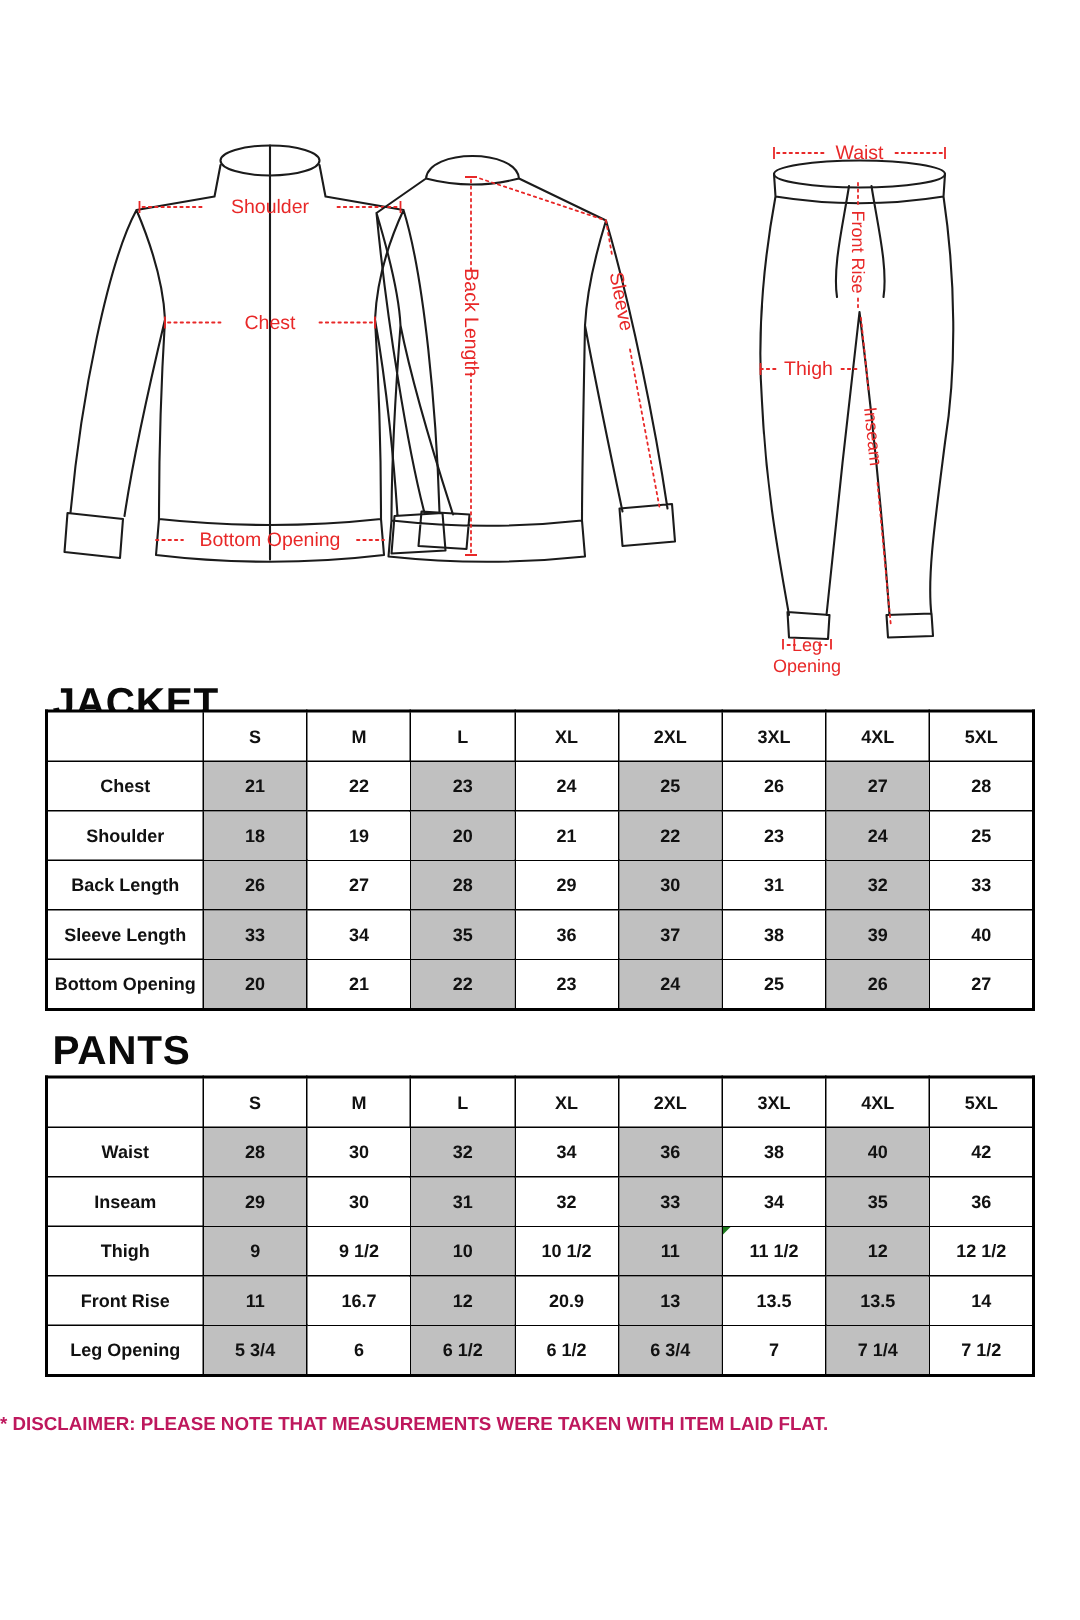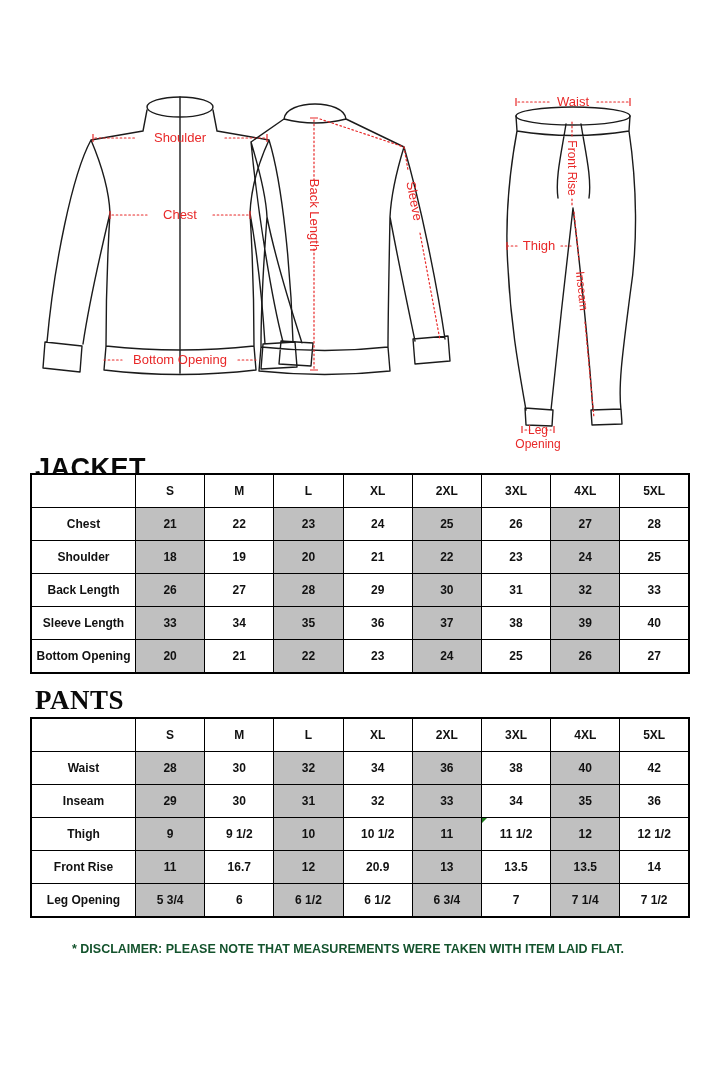--- a/index.html
+++ b/index.html
@@ -3,36 +3,36 @@
 <meta charset="utf-8">
 <style>
   html,body{margin:0;padding:0;background:#fff;}
   #page{position:relative;width:720px;height:1080px;background:#ffffff;overflow:hidden;
         font-family:"Liberation Sans",sans-serif;}
   svg text{font-family:"Liberation Sans",sans-serif;}
 
   .section-title{position:absolute;left:35px;font-size:27px;font-weight:900;
         letter-spacing:.5px;color:#0a0a0a;line-height:1;}
   #jacket-title{top:442px;margin-top:13px;}
-  #pants-title{top:687px;font-family:Liberation Serif, serif;}
+  #pants-title{top:687px;}
 
   .size-table{position:absolute;left:30px;width:660px;border-collapse:collapse;
         table-layout:fixed;border:2px solid #000;font-size:12px;font-weight:bold;color:#111;}
   #jacket-table{top:473px;}
   #pants-table{top:717px;}
   .size-table th,.size-table td{border:1px solid #000;height:32px;text-align:center;
         vertical-align:middle;padding:0;font-weight:bold;background:#fff;}
   .size-table th:first-child{width:103px;}
   .size-table td.shaded{background:#c0c0c0;}
   .size-table td{position:relative;}
   .corner-flag{position:absolute;top:0;left:0;width:0;height:0;
         border-top:5px solid #1e7b1e;border-right:5px solid transparent;}
 
-  .disclaimer{position:absolute;top:941px;left:0;width:696px;text-align:center;
-        font-size:12.5px;font-weight:bold;color:#14532d;line-height:17px;}
+  .disclaimer{position:absolute;top:941px;left:0;width:696px;
+        font-size:12.5px;font-weight:bold;color:#be185d;line-height:17px;}
 
   .garment{stroke:#1b1b1b;stroke-width:1.4;fill:none;stroke-linejoin:round;stroke-linecap:round;}
   .measure{stroke:#e82828;stroke-width:1.2;fill:none;stroke-dasharray:1.6 2.6;stroke-linecap:round;}
   .tick{stroke:#e82828;stroke-width:1.2;fill:none;stroke-dasharray:none;}
   .mlabel{fill:#e82828;font-size:13px;text-anchor:middle;}
   .mlabel-sm{fill:#e82828;font-size:12px;text-anchor:middle;}
 </style>
 </head>
 <body>
 

